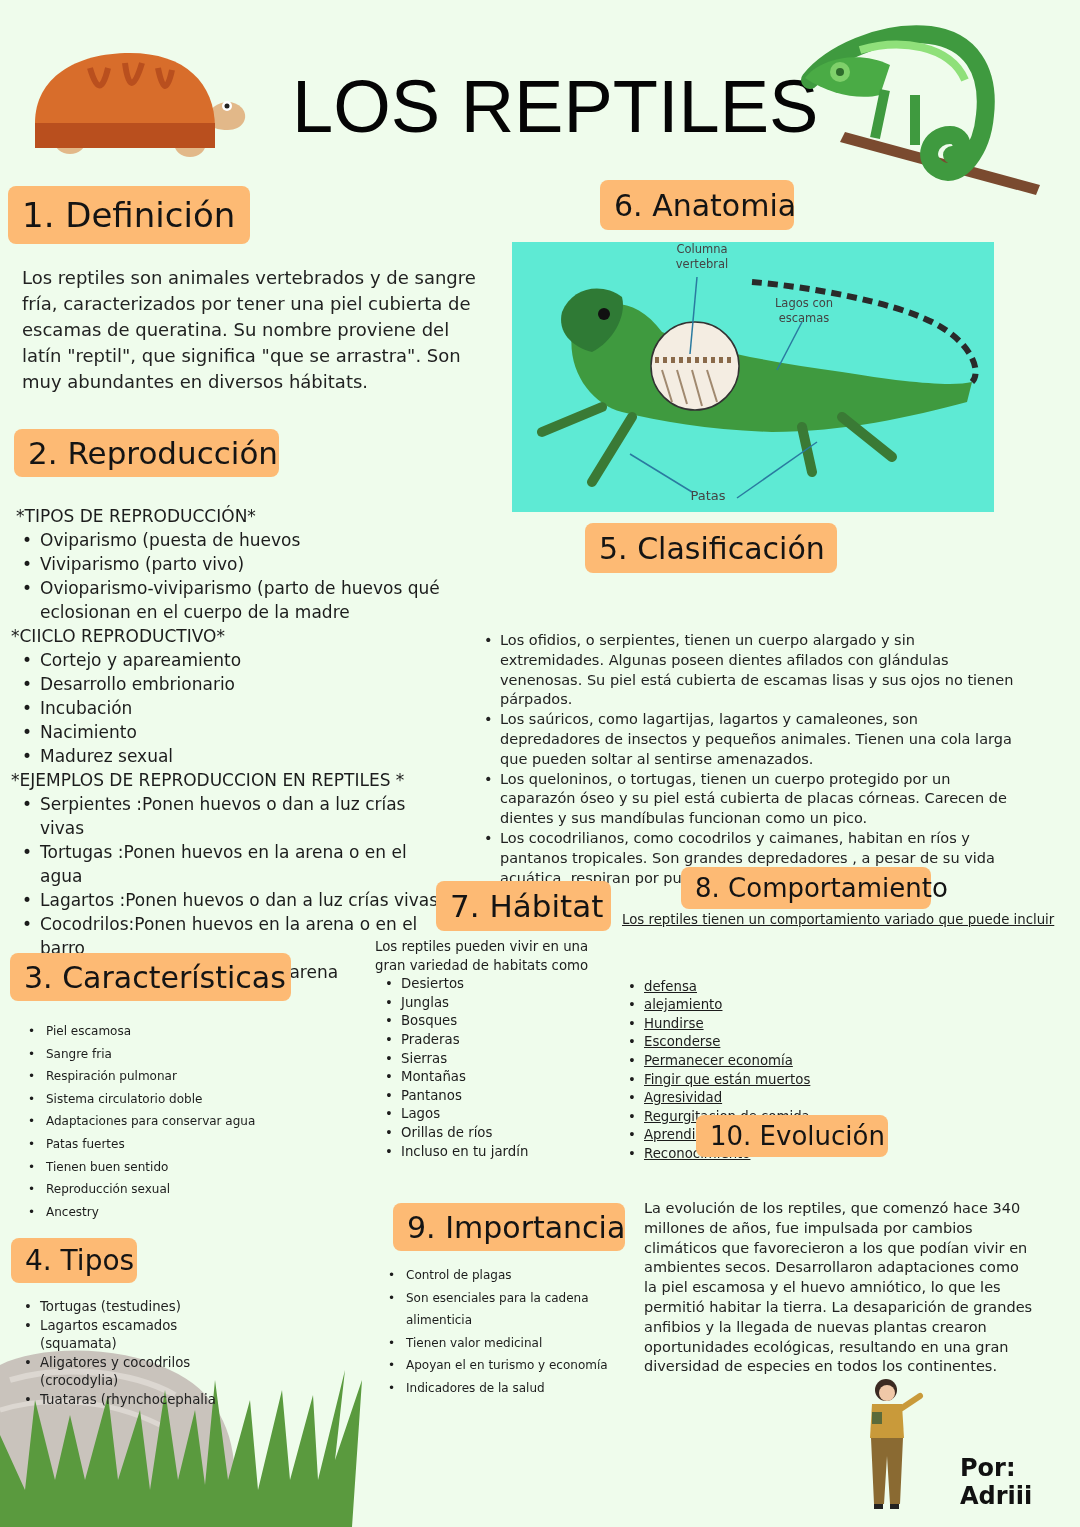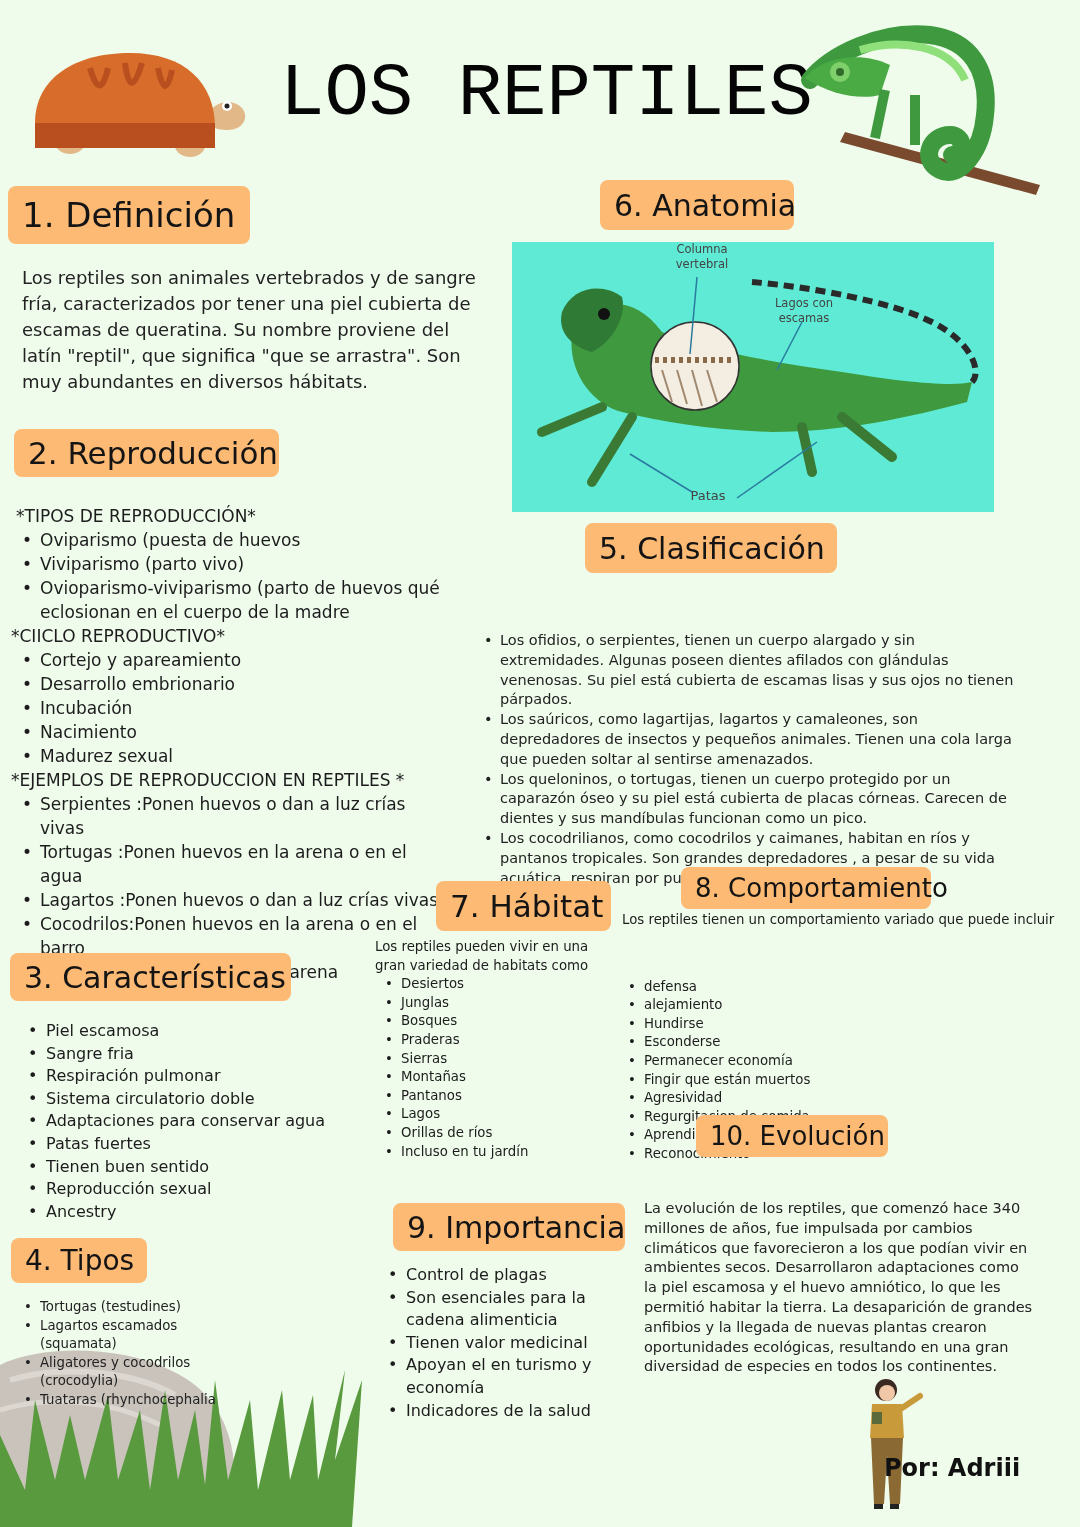--- a/index.html
+++ b/index.html
@@ -5,39 +5,39 @@
   html, body { margin: 0; padding: 0; }
   body {
     width: 1080px; height: 1527px; position: relative; overflow: hidden;
     background: #effcec;
     font-family: "DejaVu Sans", sans-serif;
     color: #1c1c1c;
   }
   .abs { position: absolute; }
   .title {
     left: 280px; top: 52px; font-size: 74px; font-weight: normal;
-    letter-spacing: 0px; color: #050505; margin: 0; white-space: nowrap;
-    font-family: Liberation Mono, monospace;
+    letter-spacing: 0px; color: #050505; margin: 12px; white-space: nowrap;
+    font-family: Liberation Sans, sans-serif;
   }
   .hbox {
     position: absolute; background: #fdba74; border-radius: 8px;
     font-size: 34px; color: #141414; padding: 0 14px; box-sizing: border-box;
     display: flex; align-items: center; white-space: nowrap;
   }
   p, ul { margin: 0; }
   ul { padding-left: 0; list-style: none; }
   li { position: relative; padding-left: 26px; }
   li::before {
     content: "•"; position: absolute; left: 8px; top: 0;
   }
   .t18 { font-size: 18px; line-height: 24px; }
   .t17 { font-size: 17px; line-height: 24px; }
   .t145 { font-size: 14.5px; line-height: 19.8px; margin-top: 30px; }
   .t13 { font-size: 13.3px; line-height: 18.6px; }
-  .t16 { font-size: 16px; line-height: 22.6px; }
+  .t16 { font-size: 12px; line-height: 22.6px; }
   .sm li { padding-left: 22px; }
   .sm li::before { left: 6px; }
   .author { font-family: "DejaVu Sans", sans-serif; font-weight: bold; font-size: 24px; color: #111; }
   .diagram {
     left: 512px; top: 242px; width: 482px; height: 270px; background: #5eead4;
   }
   .dlabel { position: absolute; font-size: 11.5px; color: #444; text-align: center; line-height: 15px; }
 </style>
 </head>
 <body>
@@ -153,21 +153,21 @@
     <li>Pantanos</li>
     <li>Lagos</li>
     <li>Orillas de ríos</li>
     <li>Incluso en tu jardín</li>
   </ul>
 </div>
 
 <div class="hbox" style="left:681px;top:867px;width:250px;height:42px;font-size:26px;">
   <span>8. Comportamiento</span>
 </div>
-<div class="abs" style="left:622px;top:911px;width:440px;">
+<div class="abs" style="left:622px;top:911px;width:440px;text-decoration:underline;">
   <p class="t13" style="white-space:nowrap;">Los reptiles tienen un comportamiento variado que puede incluir</p>
   <ul class="t13 sm" style="margin-left:0px;margin-top:48px;">
     <li>defensa</li>
     <li>alejamiento</li>
     <li>Hundirse</li>
     <li>Esconderse</li>
     <li>Permanecer economía</li>
     <li>Fingir que están muertos</li>
     <li>Agresividad</li>
     <li>Regurgitacion de comida</li>
@@ -200,33 +200,33 @@
   <span>9. Importancia</span>
 </div>
 <ul class="abs t16" style="left:380px;top:1264px;width:230px;">
   <li>Control de plagas</li>
   <li>Son esenciales para la cadena alimenticia</li>
   <li>Tienen valor medicinal</li>
   <li>Apoyan el en turismo y economía</li>
   <li>Indicadores de la salud</li>
 </ul>
 
-<div class="hbox" style="left:11px;top:1238px;width:136px;height:45px;font-size:28px;">
+<div class="hbox" style="left:11px;top:1238px;width:126px;height:45px;font-size:28px;">
   <span>4. Tipos</span>
 </div>
 <ul class="abs t13 sm" style="left:18px;top:1298px;width:200px;color:#222;">
   <li>Tortugas  (testudines)</li>
   <li>Lagartos escamados (squamata)</li>
   <li>Aligatores y cocodrilos (crocodylia)</li>
   <li style="white-space:nowrap;">Tuataras (rhynchocephalia</li>
 </ul>
 
 <svg class="abs" style="left:862px;top:1376px" width="70" height="140" viewBox="0 0 70 140">
   <ellipse cx="24" cy="14" rx="11" ry="11" fill="#3b2a22"></ellipse>
   <circle cx="25" cy="17" r="8" fill="#f0c8a8"></circle>
   <path d="M10 28 L40 28 L42 62 L8 62 Z" fill="#c99a3a"></path>
   <path d="M40 32 L58 20" stroke="#c99a3a" stroke-width="6" stroke-linecap="round"></path>
   <rect x="10" y="36" width="10" height="12" fill="#5a6a3a"></rect>
   <path d="M9 62 L41 62 L38 128 L28 128 L25 80 L22 128 L12 128 Z" fill="#8a6a32"></path>
   <rect x="12" y="128" width="9" height="5" fill="#222"></rect>
     <rect x="28" y="128" width="9" height="5" fill="#222"></rect>
 </svg>
-<div class="abs author" style="left:884px;top:1454px;">Por: Adriii</div>
+<div class="abs author" style="left:960px;top:1454px;">Por: Adriii</div>
 
 </body></html>

